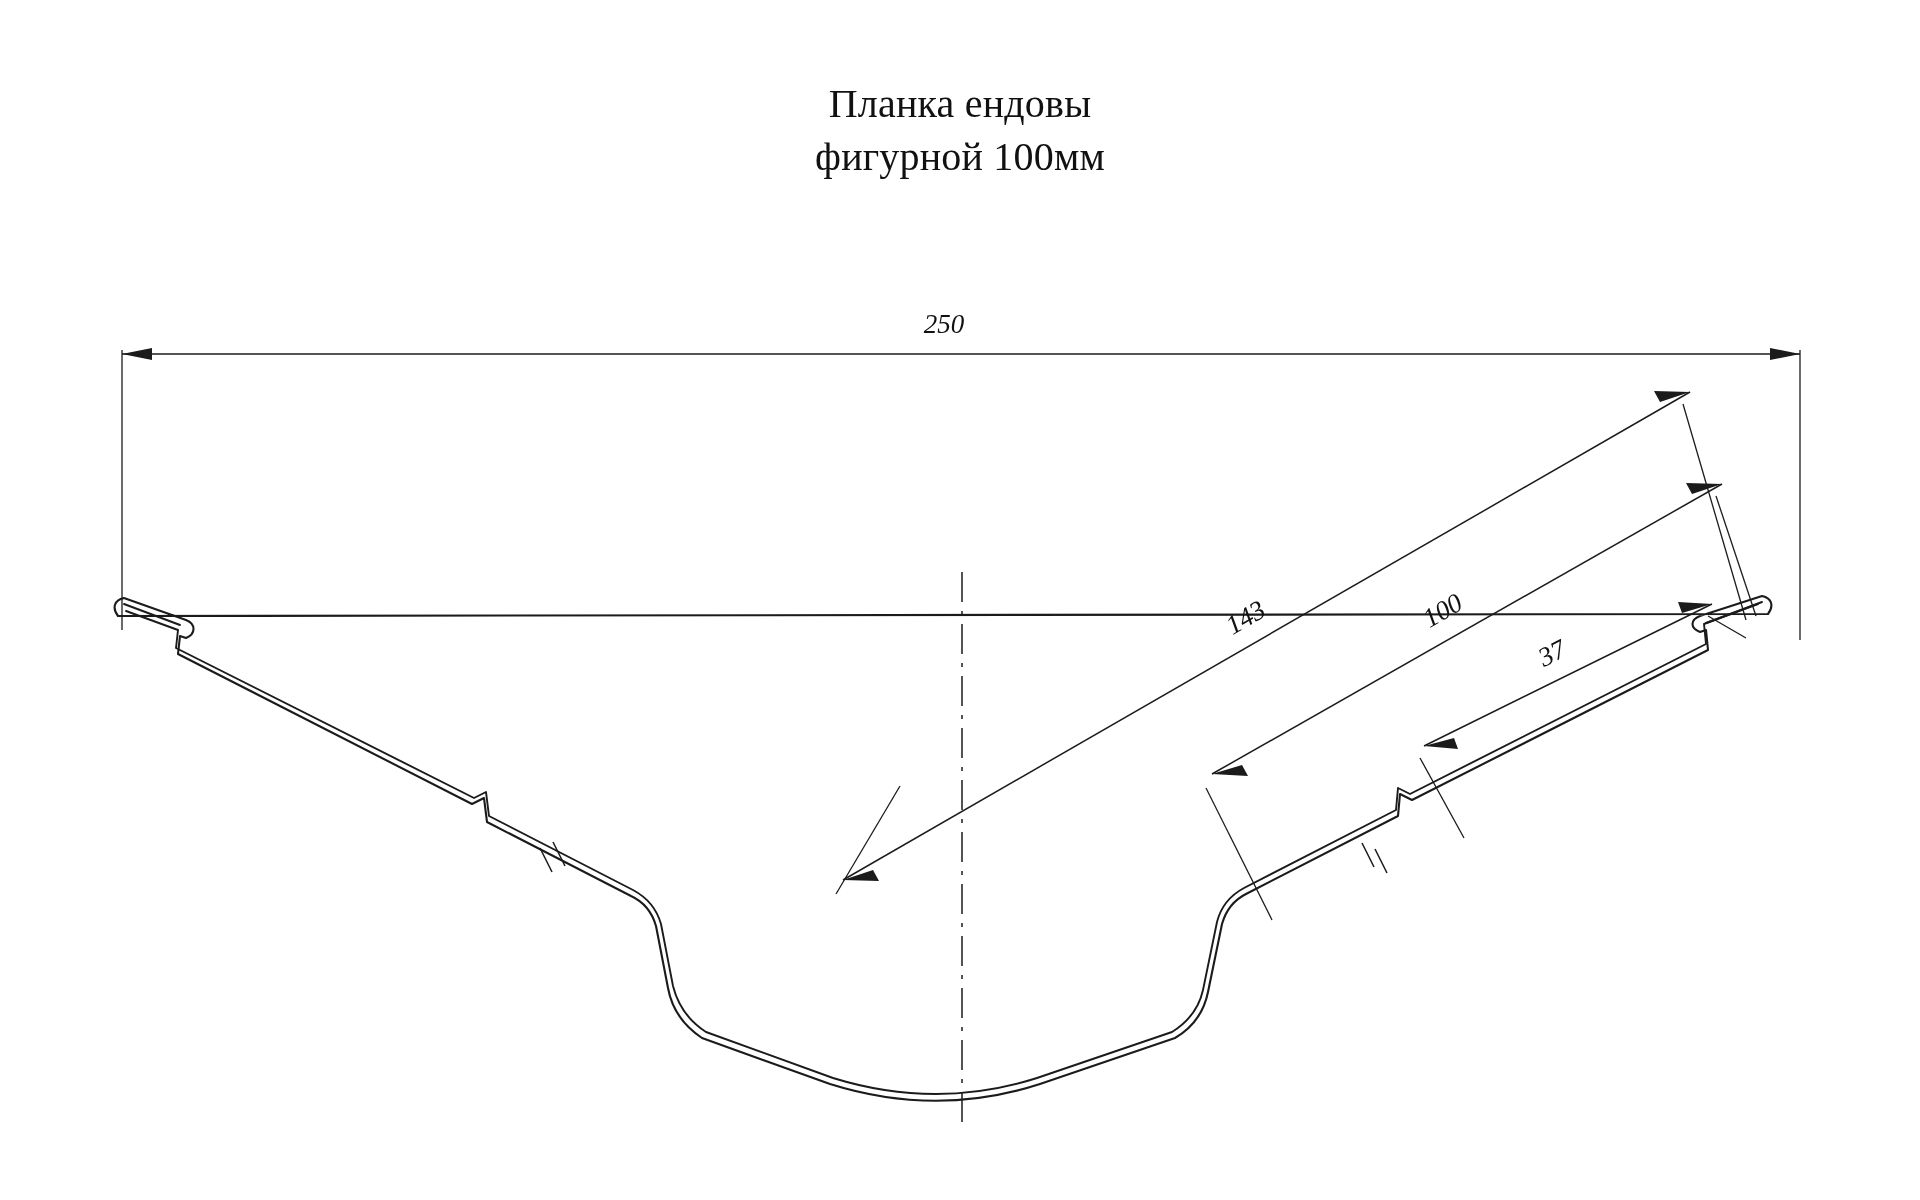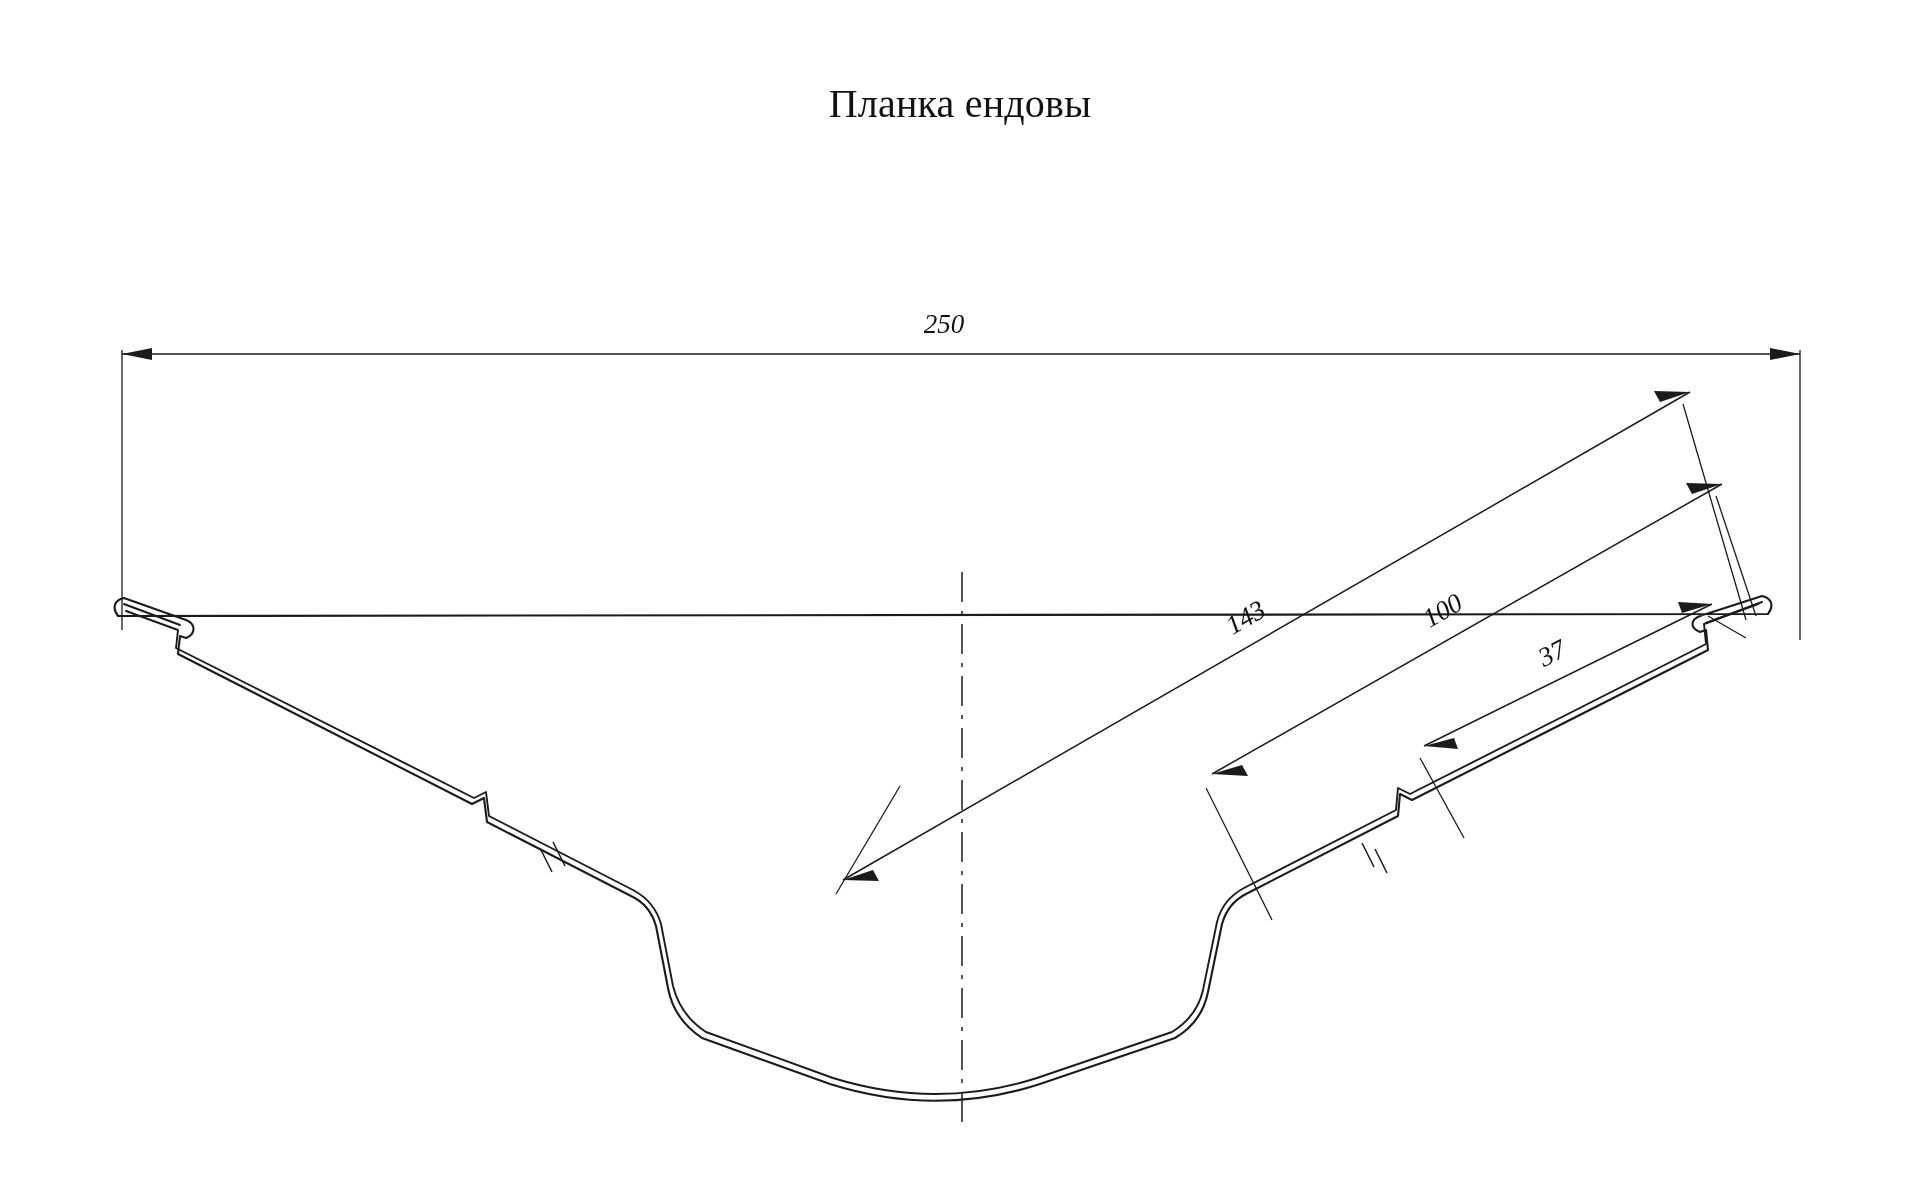--- a/index.html
+++ b/index.html
@@ -89,20 +89,21 @@
     fill: #111111;
   }
 </style>
 </head>
 <body>
 
 <div id="drawing-root">
 
   <div class="title-block">
     <div class="title-line">Планка ендовы</div>
+    <div class="title-line">фигурной 100мм</div>
   </div>
 
   <svg class="drawing" viewBox="0 0 1920 1200" xmlns="http://www.w3.org/2000/svg">
 
     <g>
       <line class="ext-line" x1="122" y1="350" x2="122" y2="630"></line>
       <line class="ext-line" x1="1800" y1="350" x2="1800" y2="640"></line>
       <line class="dim-line" x1="122" y1="354" x2="1800" y2="354"></line>
       <polygon class="arrow-head" points="122,354 152,348 152,360"></polygon>
       <polygon class="arrow-head" points="1800,354 1770,348 1770,360"></polygon>

